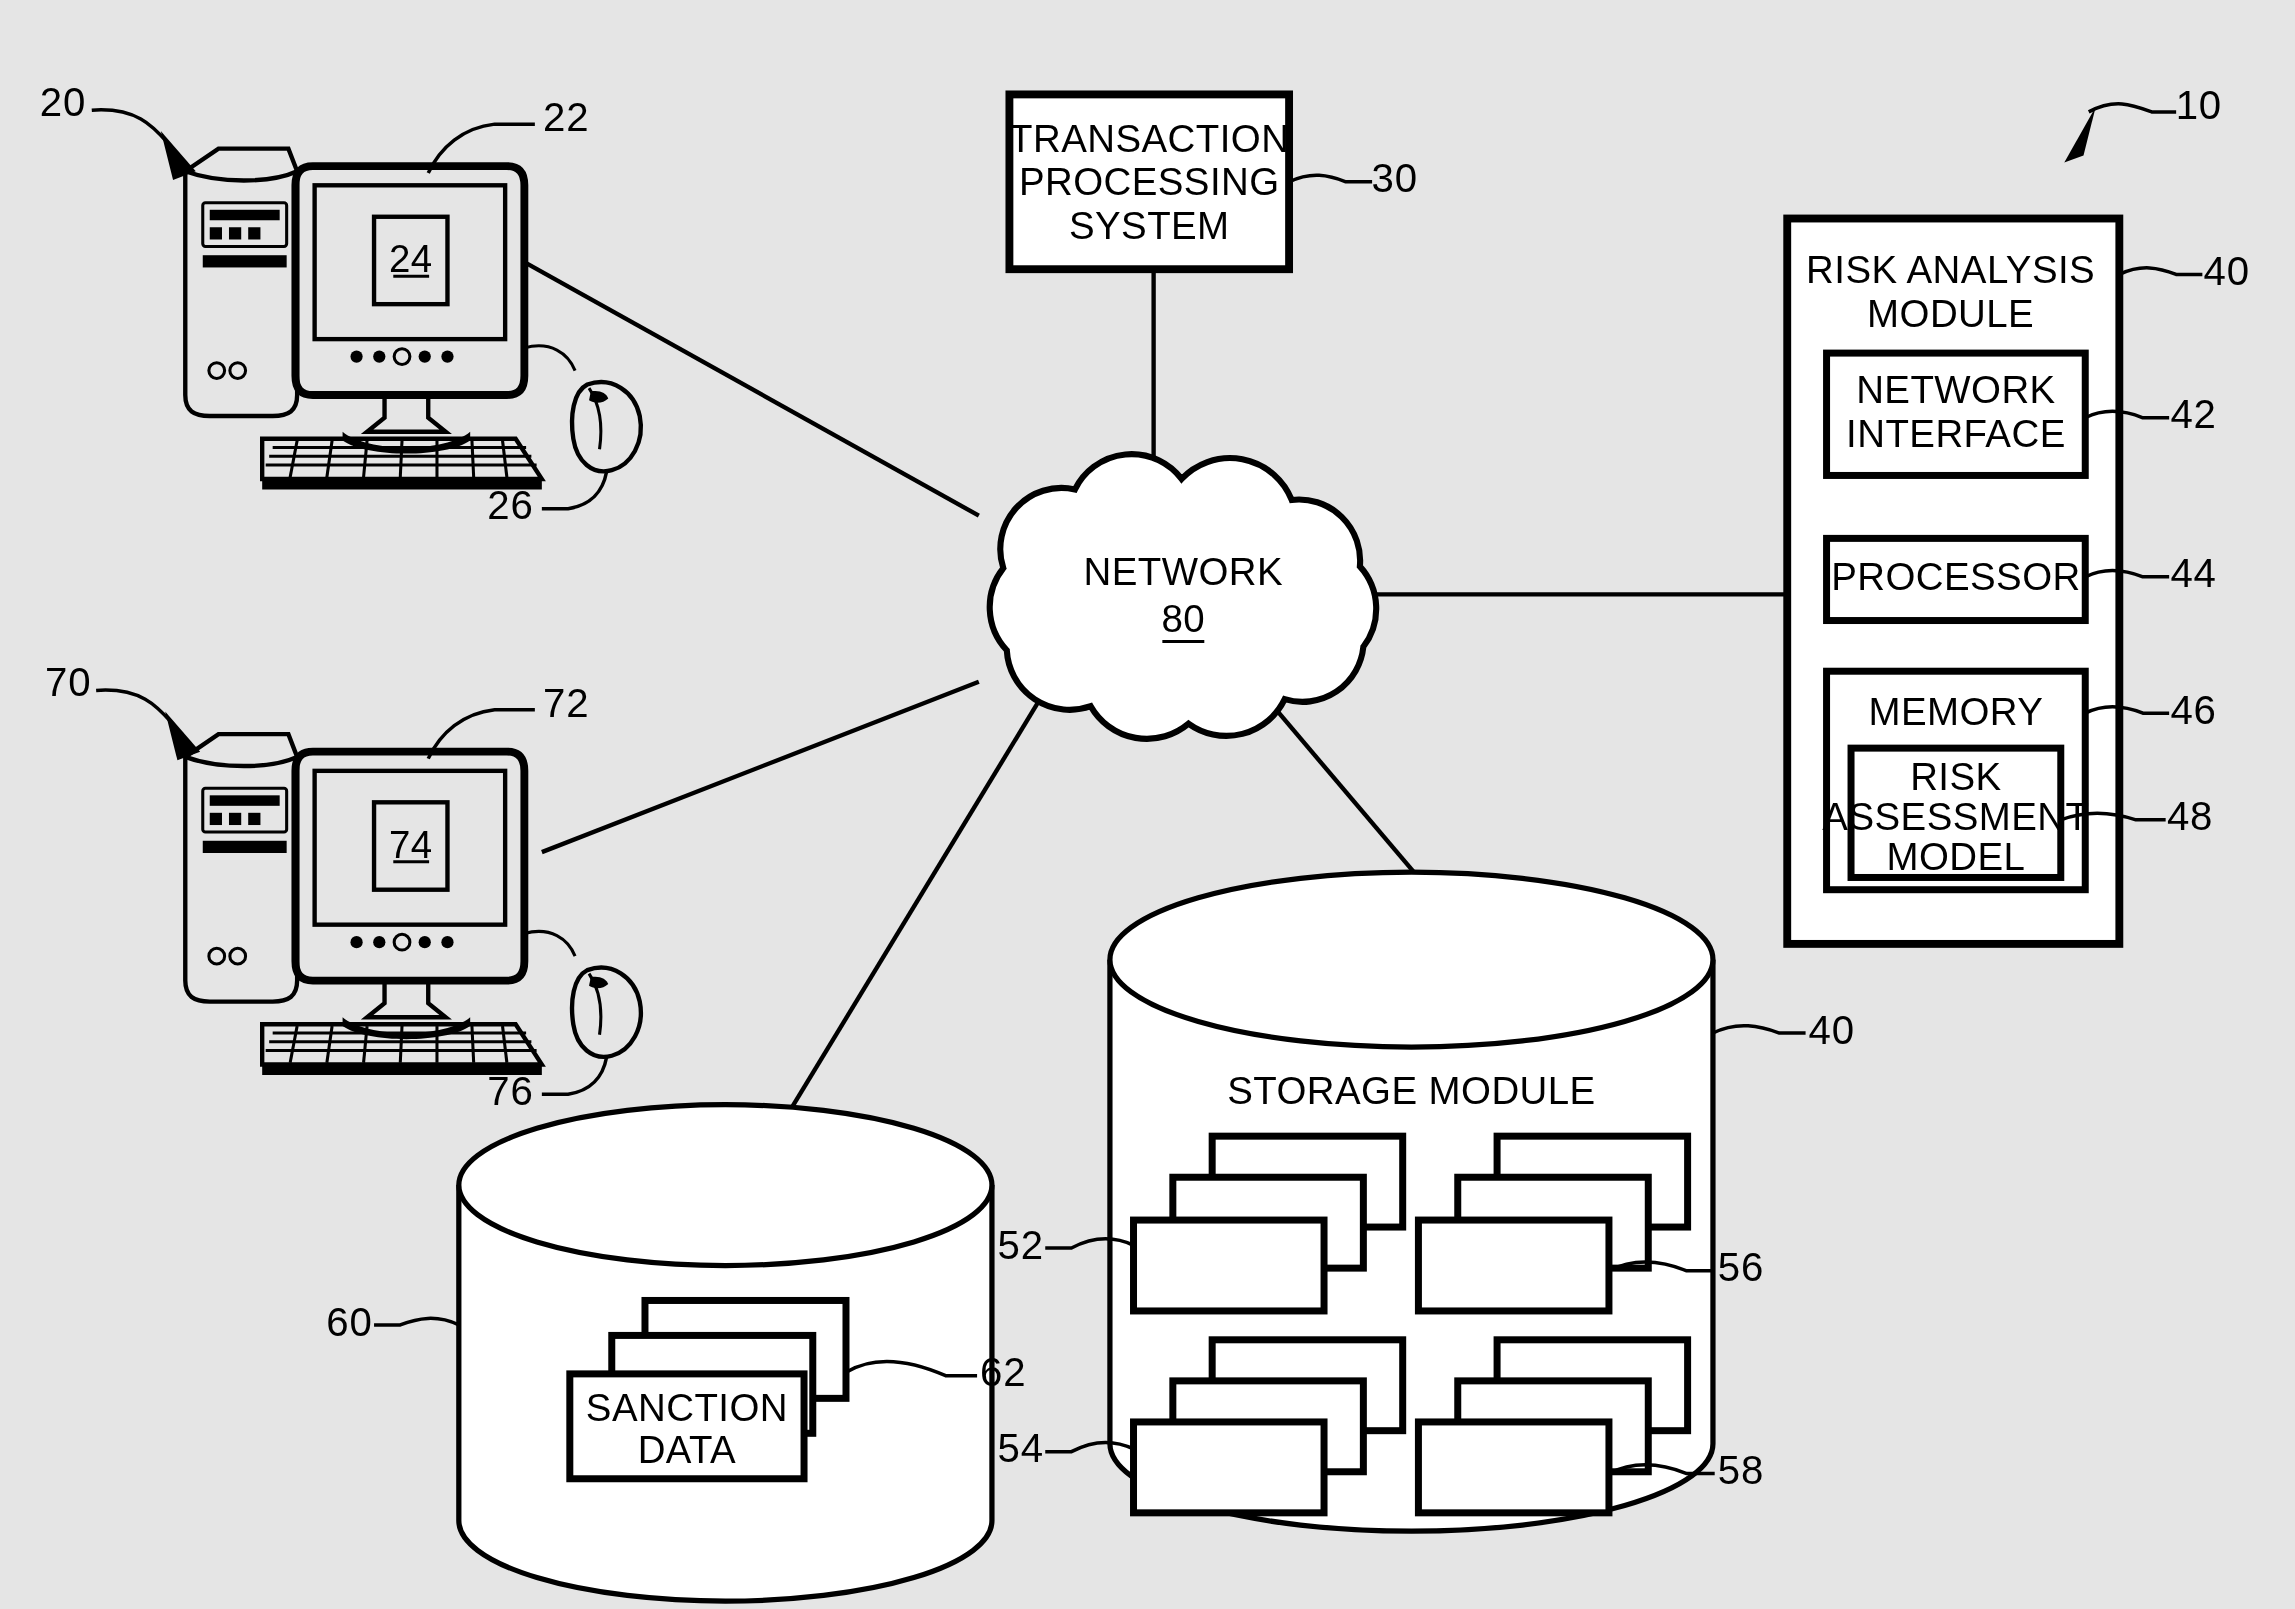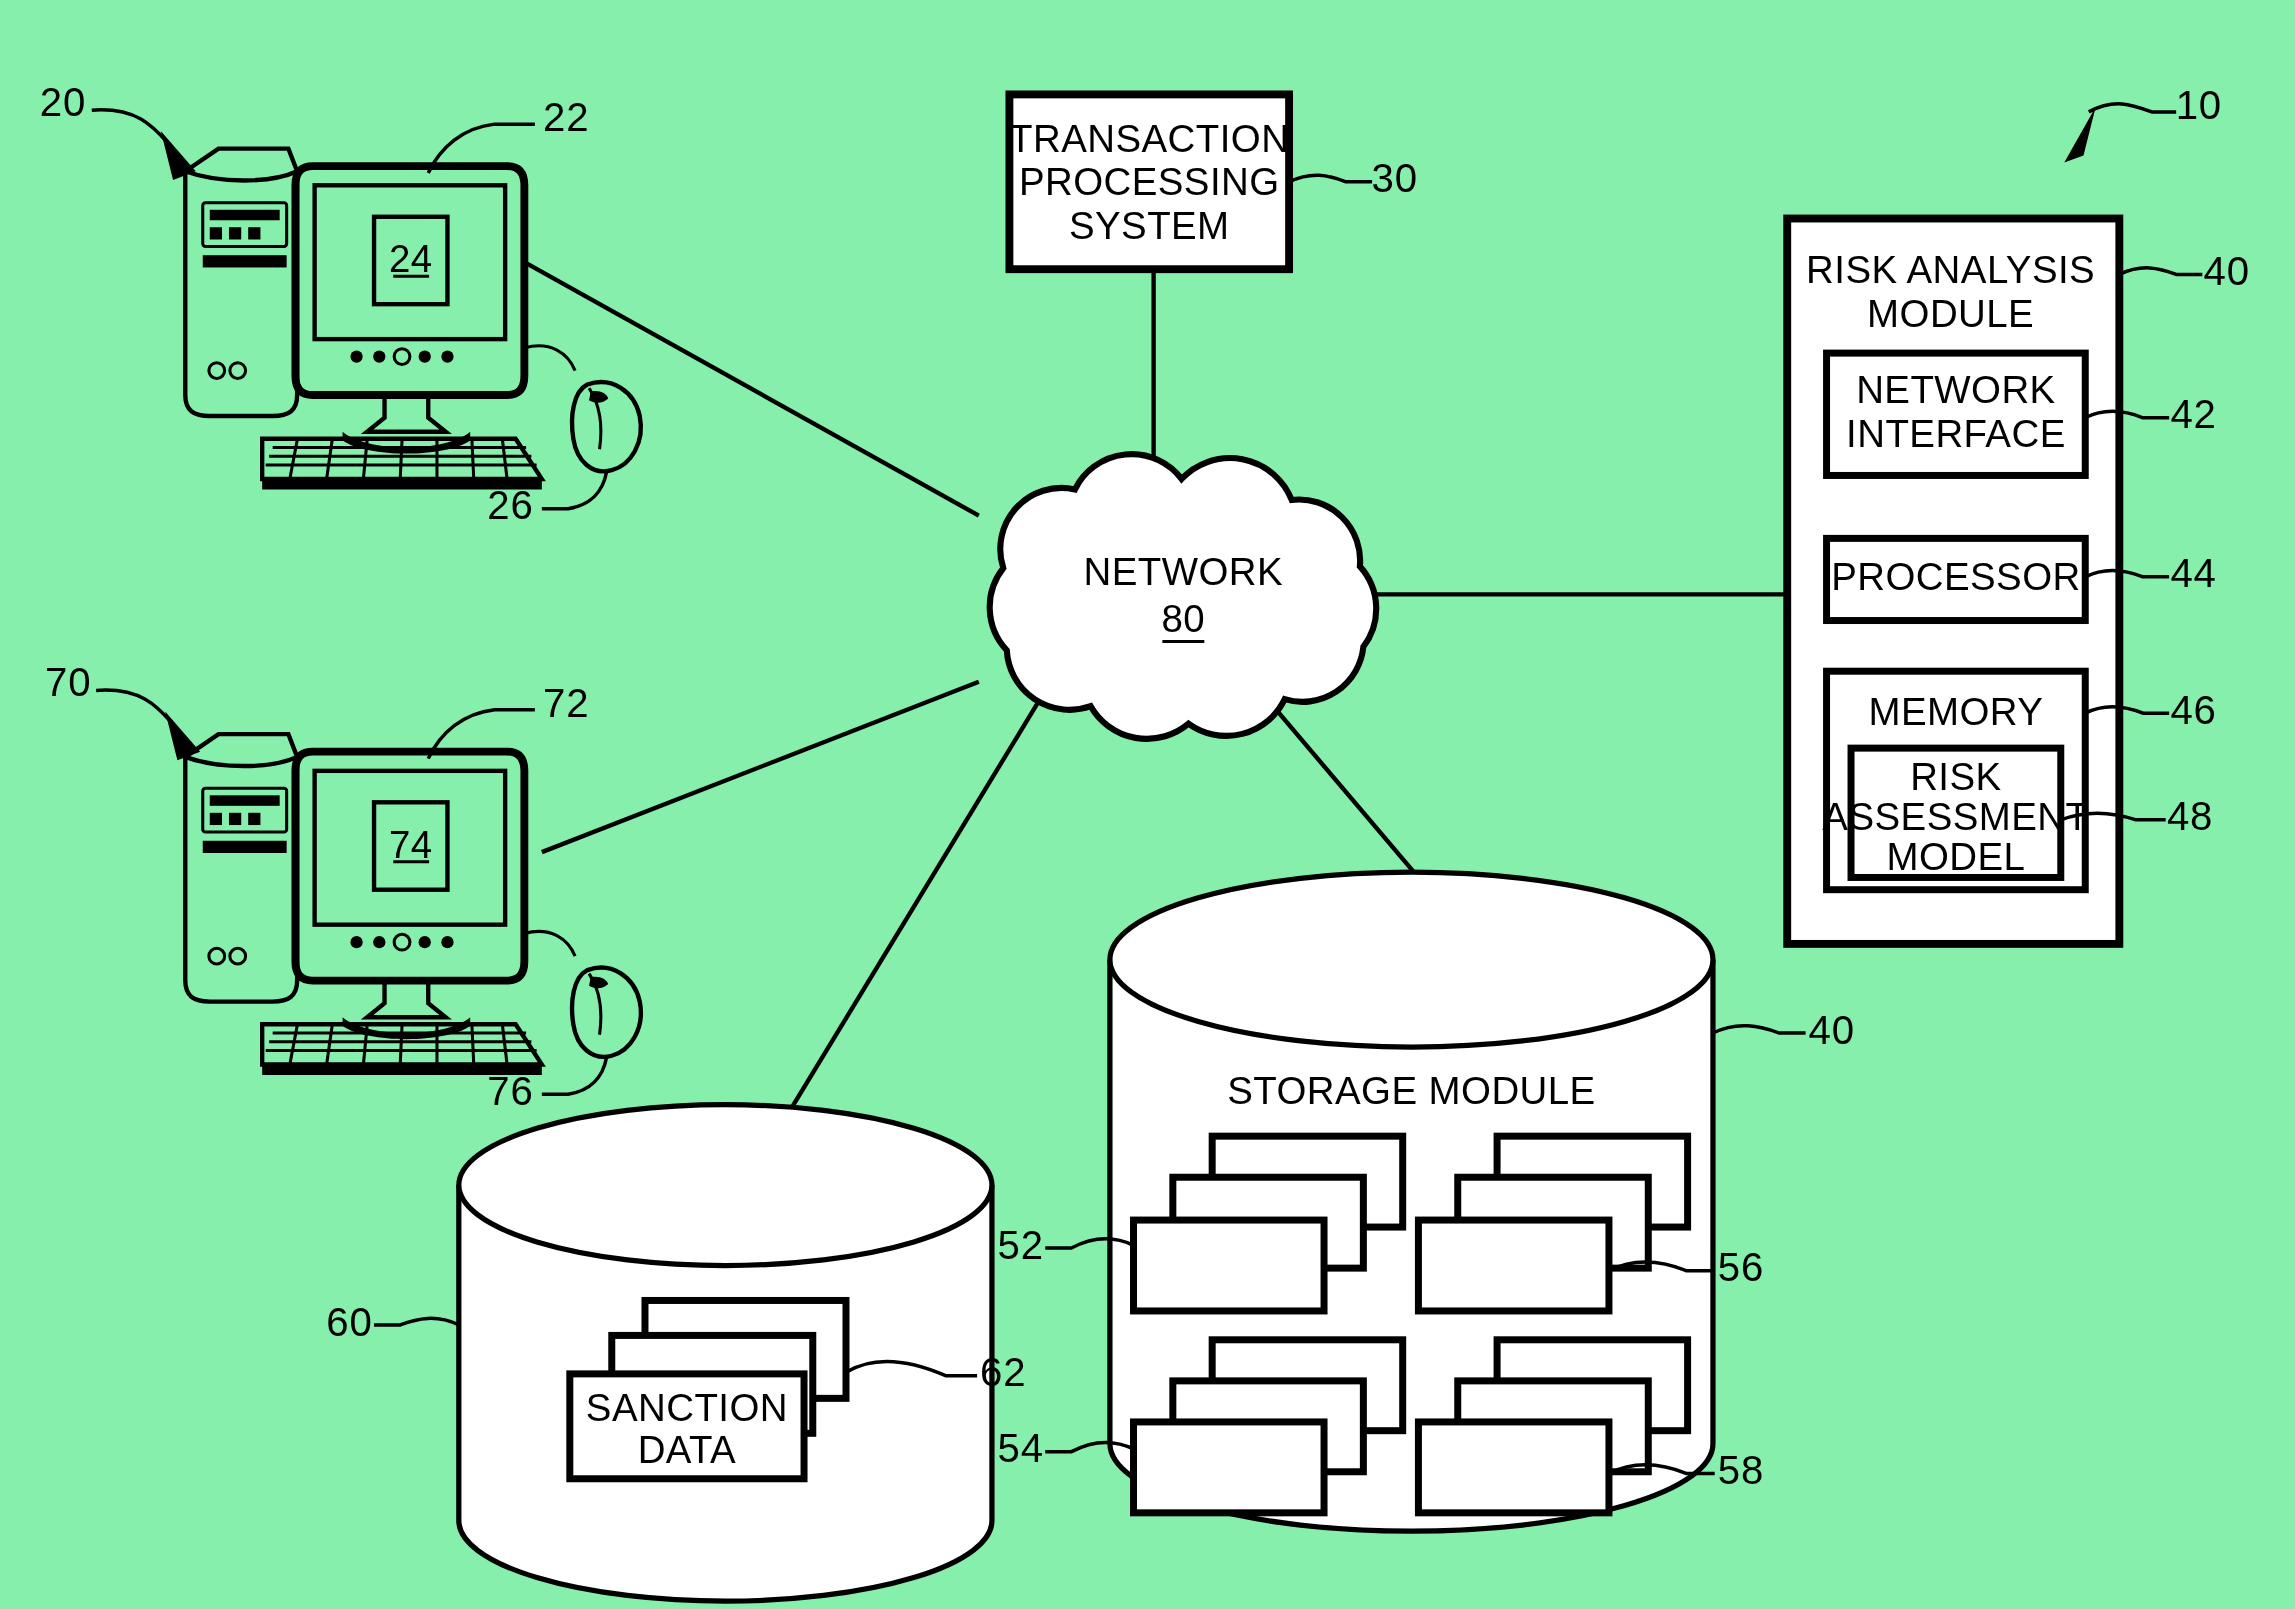--- a/index.html
+++ b/index.html
@@ -7,21 +7,21 @@
     padding: 0;
     background: #ffffff;
   }
   body {
     font-family: "Liberation Sans", sans-serif;
   }
   #figure-root {
     position: relative;
     width: 2295px;
     height: 1609px;
-    background: #86efac;
+    background: #e5e5e5;
     overflow: hidden;
   }
   #figure-svg {
     position: absolute;
     left: 0;
     top: 0;
     width: 2295px;
     height: 1609px;
   }
   .dl {              

